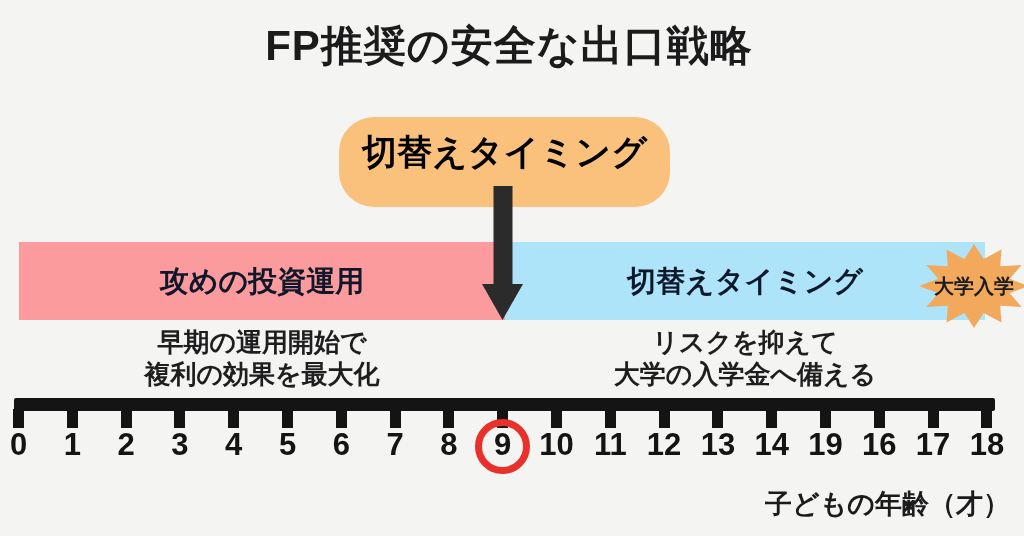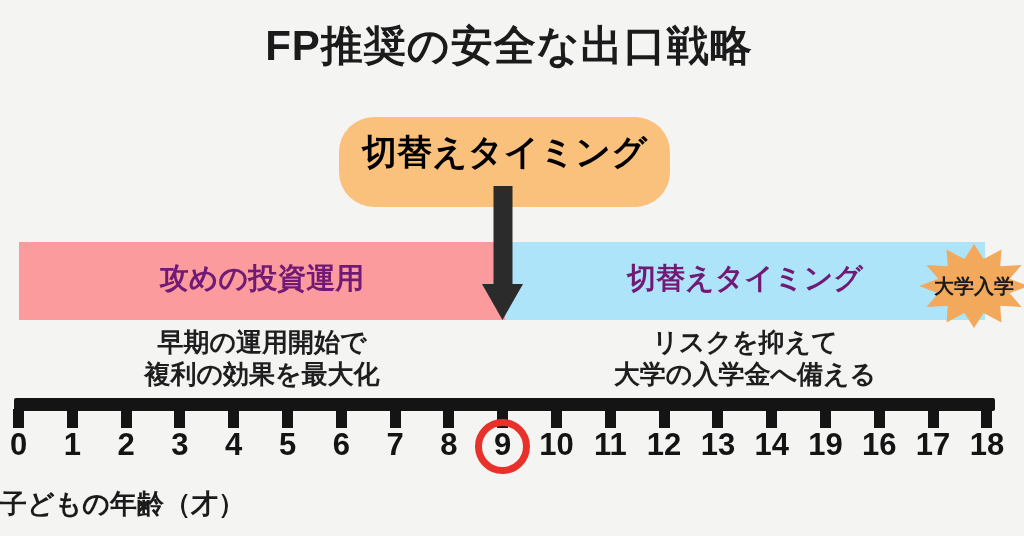--- a/index.html
+++ b/index.html
@@ -21,21 +21,21 @@
   .callout {
     position:absolute; left:339px; top:117px; width:331px; height:90px;
     background:#f9c17b; border-radius:35px;
     text-align:center; line-height:70px;
     font-size:35px; font-weight:bold; color:#000000;
   }
   .arrow-svg { position:absolute; left:478px; top:186px; }
   .bar {
     position:absolute; top:242px; height:78px;
     text-align:center; line-height:78px;
-    font-size:29px; font-weight:bold; color:#701a75;font-family:Liberation Mono, monospace;
+    font-size:29px; font-weight:bold; color:#0f172a;
   }
   .bar-left  { left:19px;  width:486px; background:#fc9b9e; }
   .bar-right { left:505px; width:480px; background:#aee4fa; }
   .burst-wrap { position:absolute; left:915px; top:242px; width:118px; height:88px; }
   .burst-wrap svg { position:absolute; left:0; top:0; }
   .burst-label {
     position:absolute; left:0; top:31px; width:118px;
     text-align:center; font-size:20px; font-weight:bold; color:#1b1b1b;
   }
   .desc {
@@ -54,21 +54,21 @@
   .tick-label {
     position:absolute; top:429px; width:54px; text-align:center;
     font-size:31px; font-weight:bold; line-height:32px; color:#141414;
   }
   .highlight-ring {
     position:absolute; width:55px; height:55px; top:419px;
     border:7px solid #e8312b; border-radius:50%;
   }
   .axis-label {
     position:absolute; top:486px; left:0; width:1010px;
-    text-align:left; font-size:27px; font-weight:bold; color:#1b1b1b;
+    text-align:right; font-size:27px; font-weight:bold; color:#1b1b1b;
   }
 </style>
 </head>
 <body>
 
 <div class="canvas">
 
   <div class="title">FP推奨の安全な出口戦略</div>
 
   <div class="callout">

